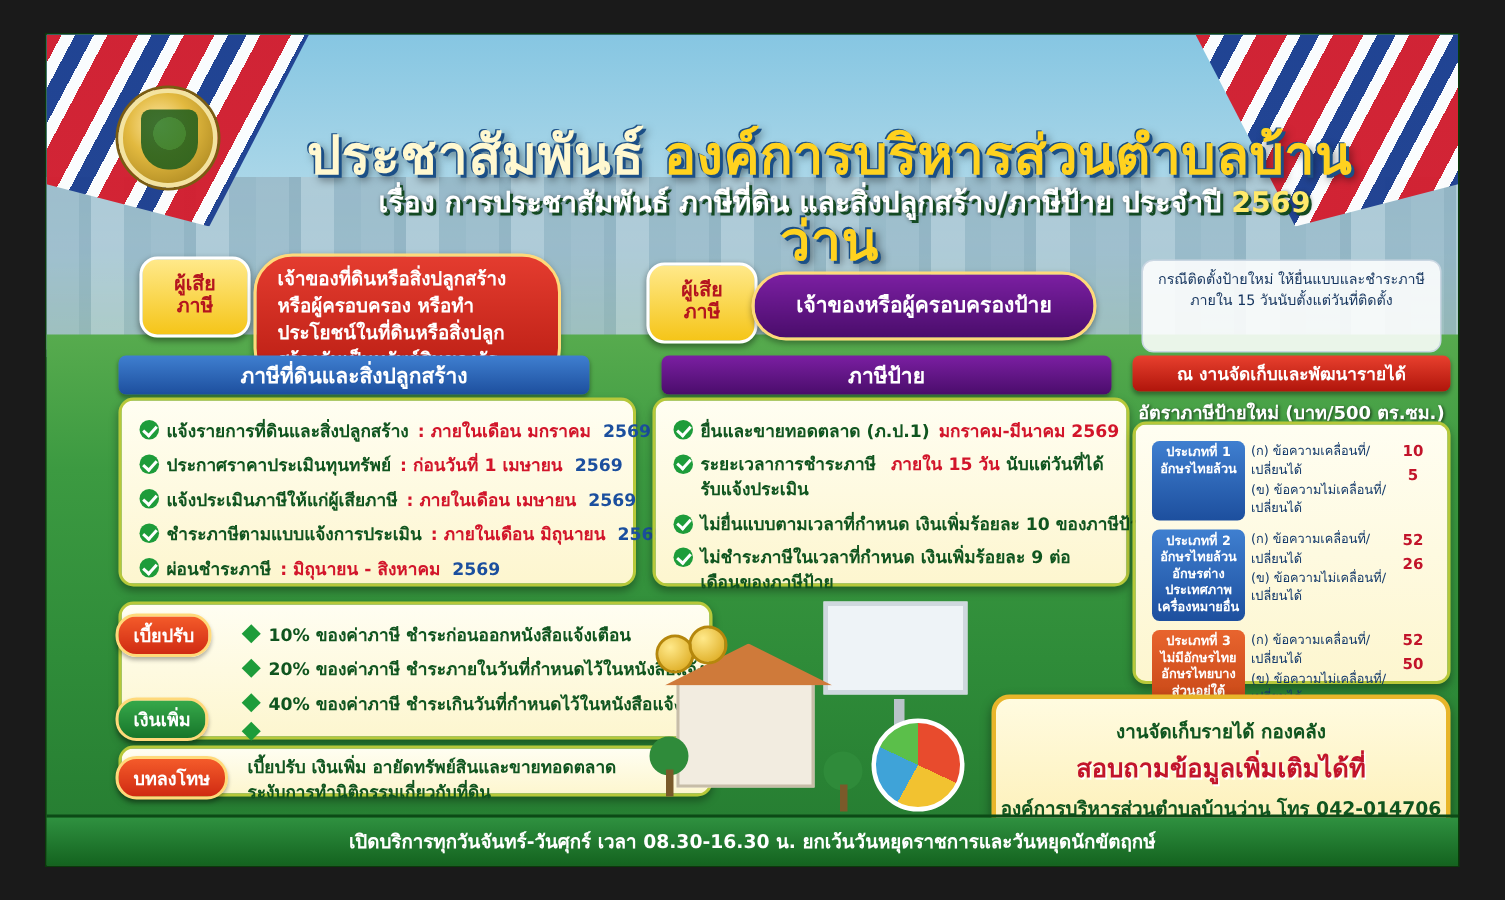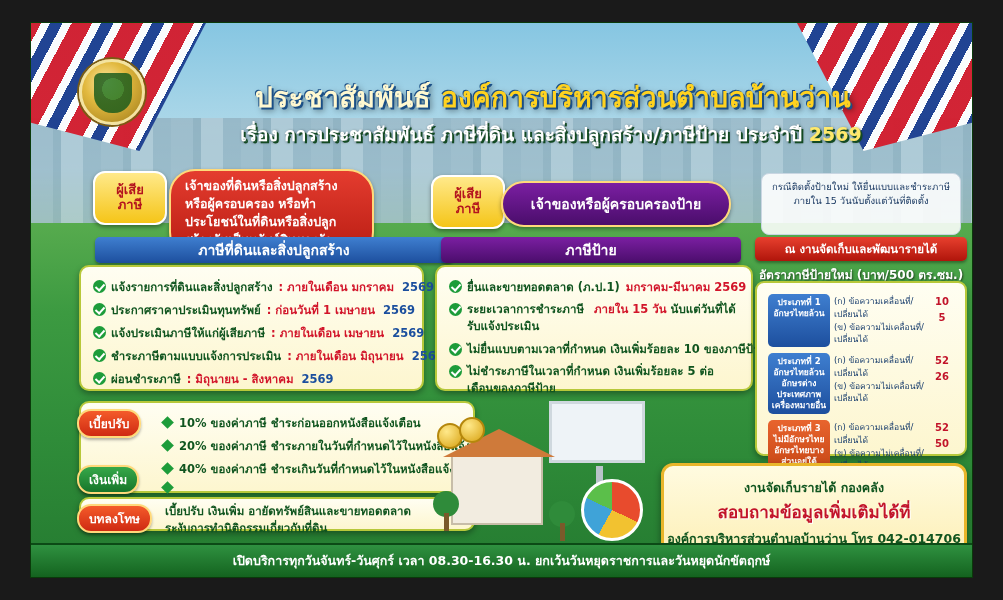--- a/index.html
+++ b/index.html
@@ -54,27 +54,27 @@
   .logo::after{
     content:"";
     position:absolute; left:12px; top:11px; width:38px; height:40px;
     background: radial-gradient(circle at 50% 40%, #2a7a2a 0 35%, #1c5c1c 36% 100%);
     border-radius:6px 6px 18px 18px;
     opacity:.85;
   }
   
   .head1 {
     position:absolute; left:172px; top:52px; width:700px; text-align:center;
-    font-size:28px; font-weight:bold; color:#fff8d0;
+    font-size:36px; font-weight:bold; color:#fff8d0;
     text-shadow: 2px 2px 0 #1b4f86, -1px -1px 0 #1b4f86, 3px 3px 6px rgba(0,0,0,.5);
     letter-spacing:.3px;
   }
   .head1 .hl { color:#ffd21f; }
   .head2 {
-    position:absolute; left:150px; top:96px; width:740px; text-align:center;
+    position:absolute; left:162px; top:96px; width:740px; text-align:center;
     font-size:19px; font-weight:bold; color:#ffffff;
     text-shadow: 2px 2px 0 #134a22, 1px 1px 3px rgba(0,0,0,.6);
   }
   .head2 .hl { color:#ffe96b; }
 
   
   .badge {
     position:absolute; width:74px; height:54px; border-radius:12px;
     background: linear-gradient(180deg,#ffe98a,#f5c518);
     border:2px solid #fff;
@@ -106,21 +106,21 @@
   }
   #icon-doc-1 { left:72px; top:150px; }
   .icon-doc .ln { position:absolute; left:5px; height:3px; background:#8fb3d0; border-radius:2px; }
 
   .section-tab {
     position:absolute; height:26px; border-radius:5px;
     color:#fff; font-size:14px; font-weight:bold;
     display:flex; align-items:center; justify-content:center;
     box-shadow:0 2px 3px rgba(0,0,0,.35);
   }
-  #tab-land { left:64px; top:214px; width:358px; background:linear-gradient(180deg,#3f7fd0,#1d4f9e); }
+  #tab-land { left:48px; top:214px; width:314px; background:linear-gradient(180deg,#3f7fd0,#1d4f9e); }
   #tab-sign { left:410px; top:214px; width:300px; background:linear-gradient(180deg,#7b1fa2,#4a0d6b); }
 
   
   .panel {
     position:absolute; border-radius:10px;
     background: linear-gradient(180deg,#fffef2,#fdf6cf);
     border:2px solid #b7c83a;
     box-shadow:0 3px 6px rgba(0,0,0,.35);
   }
   #panel-land { left:48px; top:242px; width:345px; height:126px; }
@@ -332,21 +332,21 @@
       <span style="white-space:normal;line-height:1.5;">
         <span class="rowtext">ระยะเวลาการชำระภาษี </span><span class="rowval">ภายใน 15 วัน</span><span class="rowtext"> นับแต่วันที่ได้รับแจ้งประเมิน</span>
       </span>
     </div>
     <div class="row">
       <span class="check"></span>
       <span class="rowtext">ไม่ยื่นแบบตามเวลาที่กำหนด เงินเพิ่มร้อยละ 10 ของภาษีป้าย</span>
     </div>
     <div class="row" style="align-items:flex-start;">
       <span class="check" style="margin-top:2px"></span>
-      <span class="rowtext" style="white-space:normal;line-height:1.5;">ไม่ชำระภาษีในเวลาที่กำหนด เงินเพิ่มร้อยละ 5 ต่อเดือนของภาษีป้าย</span>
+      <span class="rowtext" style="white-space:normal;line-height:1.5;">ไม่ชำระภาษีในเวลาที่กำหนด เงินเพิ่มร้อยละ 9 ต่อเดือนของภาษีป้าย</span>
     </div>
   </div>
 
   <div class="panel" id="panel-fine" style="padding:8px 6px 6px 74px;">
     <div class="tagline" style="top:6px;">เบี้ยปรับ</div>
     <div class="tagline" style="top:62px;background:linear-gradient(180deg,#36a84a,#17762a);">เงินเพิ่ม</div>
     <div class="row">
       <span class="bullet-sq"></span>
       <span class="rowtext">10% ของค่าภาษี ชำระก่อนออกหนังสือแจ้งเตือน</span>
     </div>

